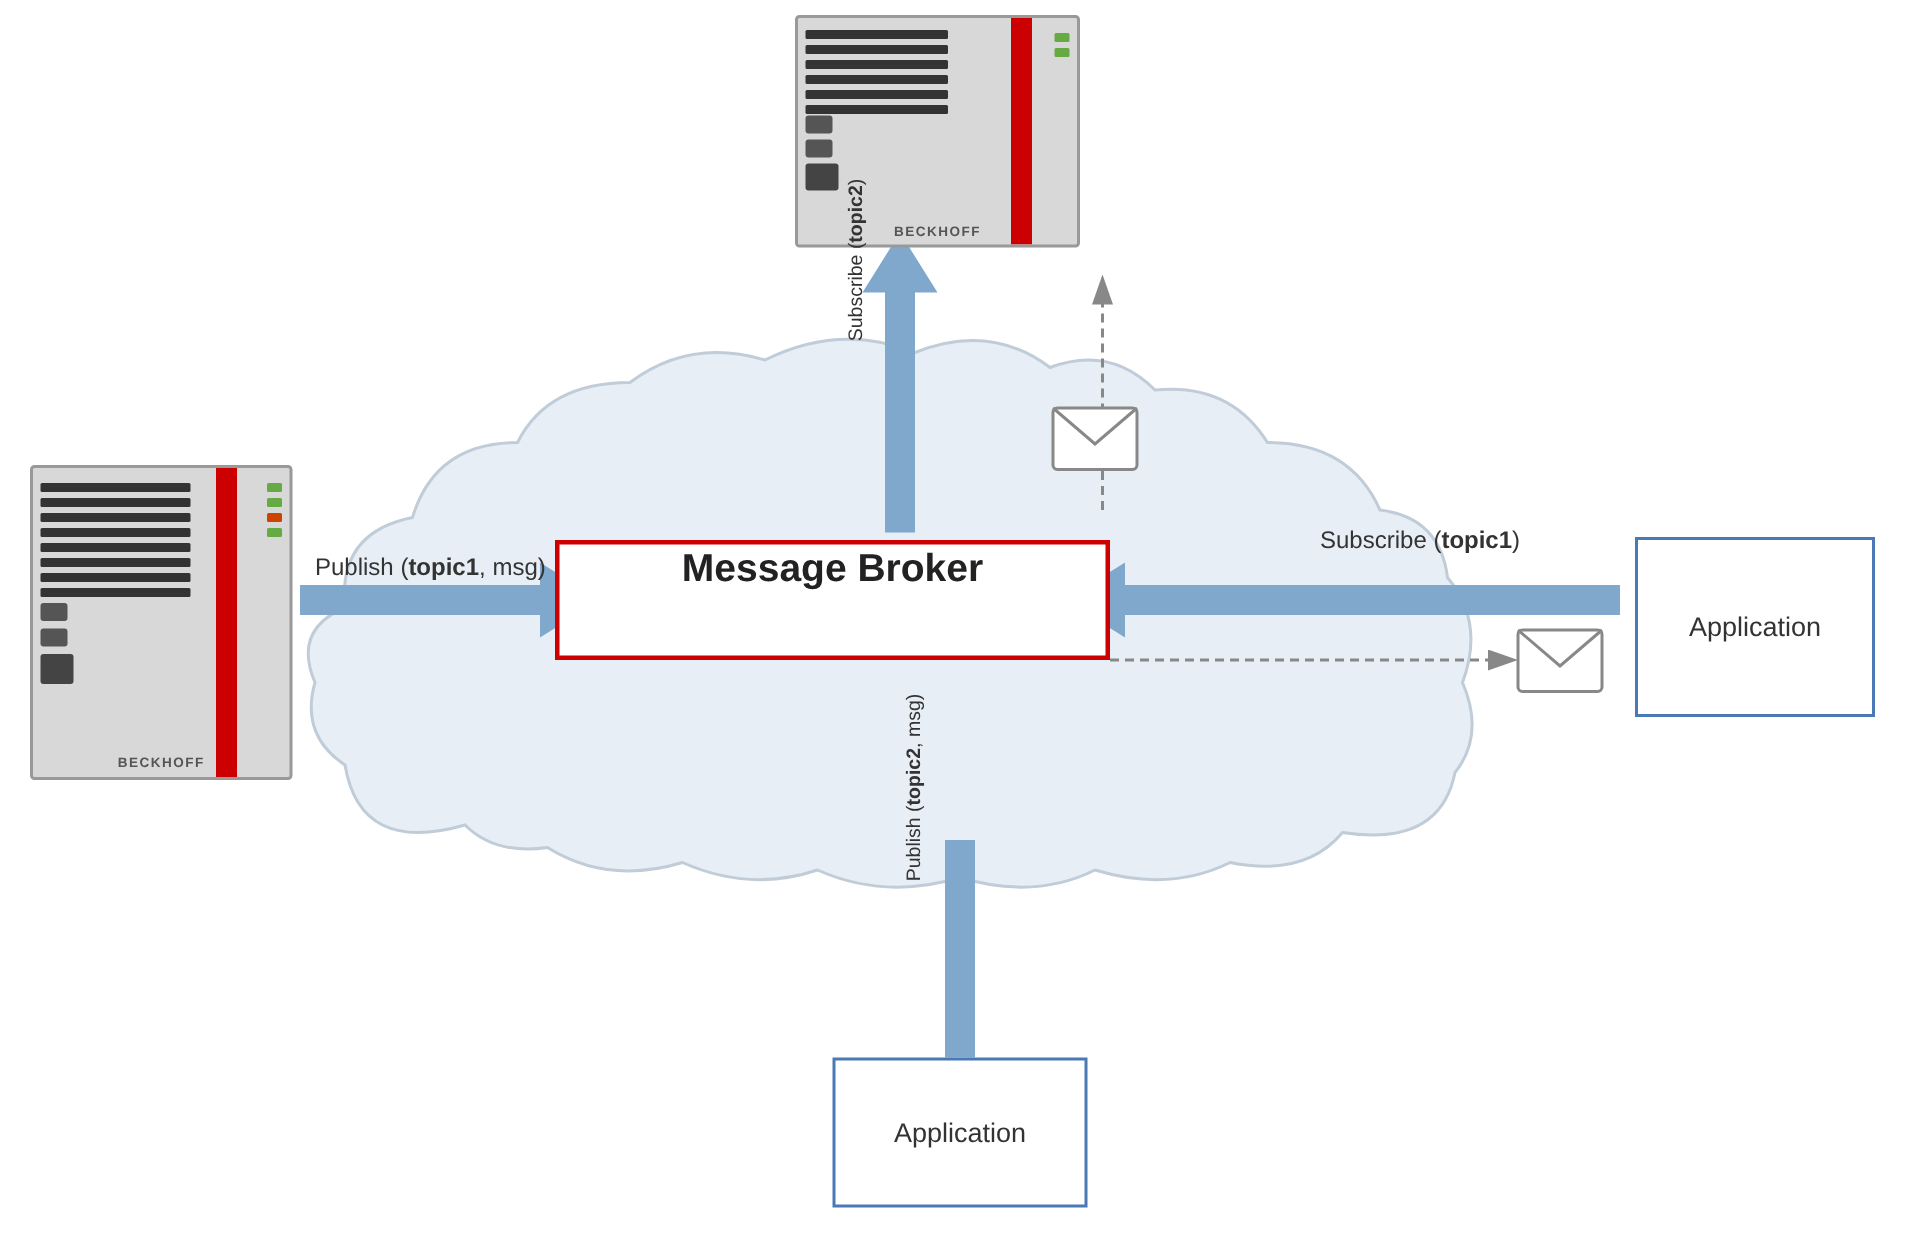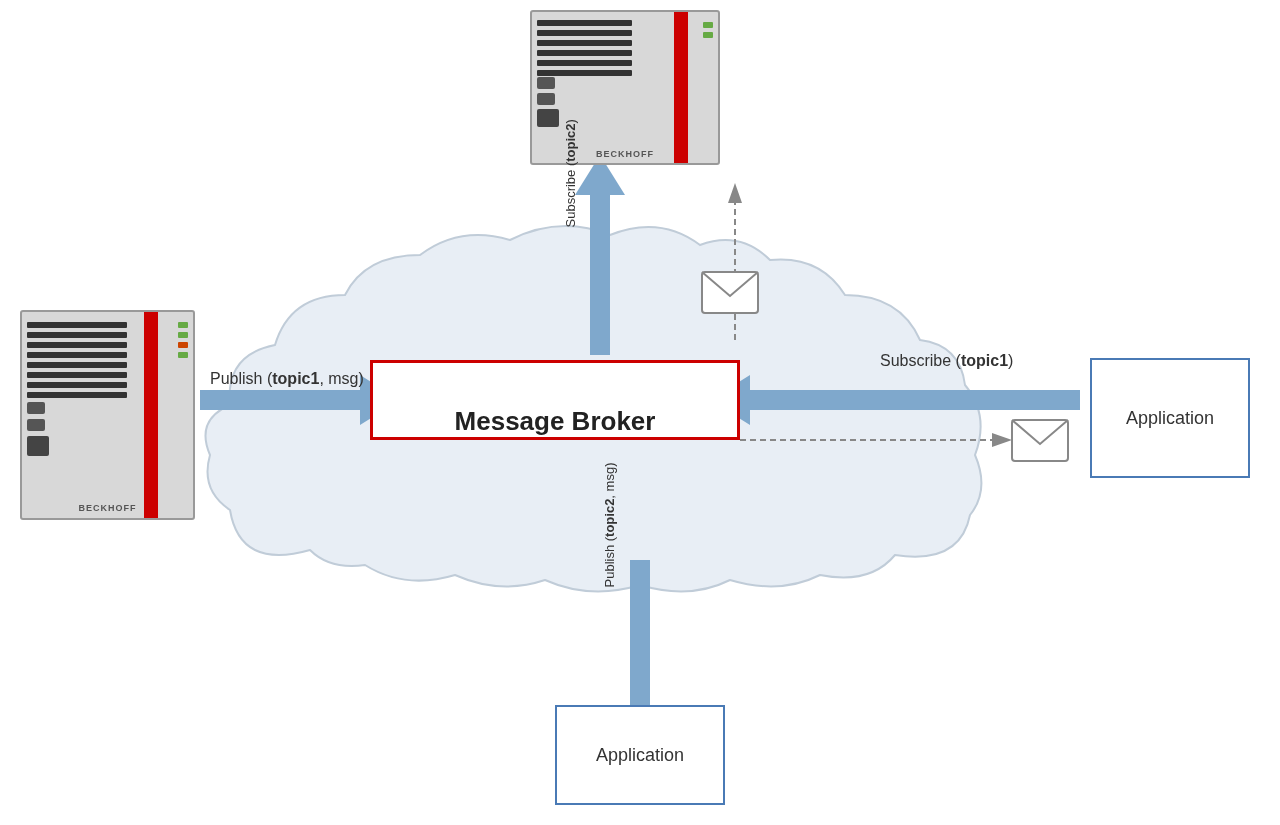--- a/index.html
+++ b/index.html
@@ -20,21 +20,21 @@
 
     
     .broker-box {
       position: absolute;
       left: 370px;
       top: 360px;
       width: 370px;
       height: 80px;
       border: 3px solid #cc0000;
       display: flex;
-      align-items: flex-end;
+      align-items: flex-start;
       justify-content: center;
       background: white;
       z-index: 10;
     }
 
     .broker-label {
       font-size: 26px;
       font-weight: bold;
       color: #222;
     }

